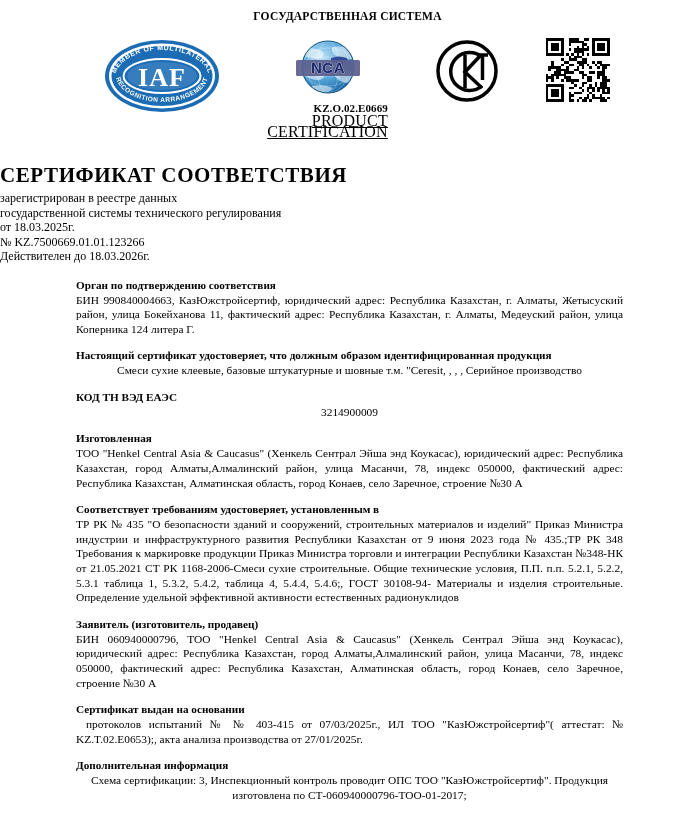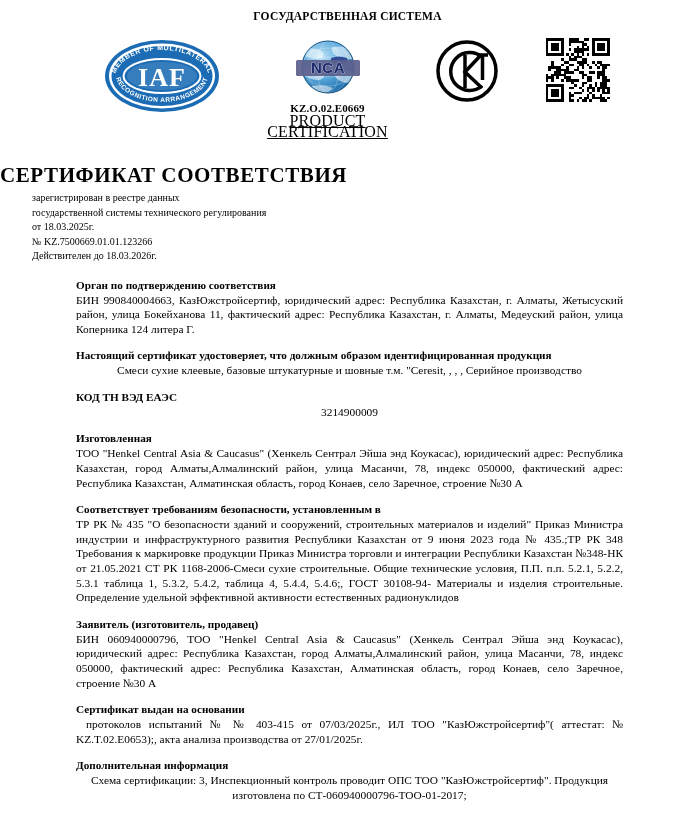--- a/index.html
+++ b/index.html
@@ -50,21 +50,21 @@
     flex-direction: column;
     align-items: center;
   }
 
   
   .iaf-wrap { width: 118px; height: 76px; }
 
   
   .nca-wrap { width: 78px; height: 62px; }
   .nca-caption {
-    text-align: center;
+    text-align: right;
     line-height: 11.5px;
     margin-top: 3px;
   }
   .nca-code {
     font-weight: bold;
     font-size: 11px;
     letter-spacing: 0.1px;
   }
   .nca-sub {
     font-size: 16px;
@@ -92,23 +92,22 @@
     text-align: left;
     margin-top: 12px;
   }
   .cert-title {
     font-weight: bold;
     font-size: 21px;
     letter-spacing: 0.6px;
     line-height: 26px;
   }
   .title-line {
-    font-size: 10px;
+    font-size: 12px;
     line-height: 14.5px;
-    padding-left: 32px;
   }
   .title-line.gap-top { margin-top: 3px; }
 
   
   .body-wrap {
     margin-top: 14px;
     padding: 0 72px 0 76px;
   }
   .section { margin-top: 12px; }
   .section:first-child { margin-top: 0; font-family: Liberation Serif, serif; }
@@ -881,21 +880,21 @@
       <div class="section-heading">КОД ТН ВЭД ЕАЭС</div>
       <div class="section-body nojustify">3214900009</div>
     </div>
 
     <div class="section">
       <div class="section-heading">Изготовленная</div>
       <div class="section-body">ТОО "Henkel Central Asia &amp; Caucasus" (Хенкель Сентрал Эйша энд Коукасас), юридический адрес: Республика Казахстан, город Алматы,Алмалинский район, улица Масанчи, 78, индекс 050000, фактический адрес: Республика Казахстан, Алматинская область, город Конаев, село Заречное, строение №30 А</div>
     </div>
 
     <div class="section">
-      <div class="section-heading">Соответствует требованиям безопасности, установленным в</div>
+      <div class="section-heading">Соответствует требованиям удостоверяет, установленным в</div>
       <div class="section-body">ТР РК № 435 "О безопасности зданий и сооружений, строительных материалов и изделий" Приказ Министра индустрии и инфраструктурного развития Республики Казахстан от 9 июня 2023 года № 435.;ТР РК 348 Требования к маркировке продукции Приказ Министра торговли и интеграции Республики Казахстан №348-НК от 21.05.2021 СТ РК 1168-2006-Смеси сухие строительные. Общие технические условия, П.П. п.п. 5.2.1, 5.2.2, 5.3.1 таблица 1, 5.3.2, 5.4.2, таблица 4, 5.4.4, 5.4.6;, ГОСТ 30108-94- Материалы и изделия строительные. Определение удельной эффективной активности естественных радионуклидов</div>
     </div>
 
     <div class="section">
       <div class="section-heading">Заявитель (изготовитель, продавец)</div>
       <div class="section-body">БИН 060940000796, ТОО "Henkel Central Asia &amp; Caucasus" (Хенкель Сентрал Эйша энд Коукасас), юридический адрес: Республика Казахстан, город Алматы,Алмалинский район, улица Масанчи, 78, индекс 050000, фактический адрес: Республика Казахстан, Алматинская область, город Конаев, село Заречное, строение №30 А</div>
     </div>
 
     <div class="section">
       <div class="section-heading">Сертификат выдан на основании</div>

